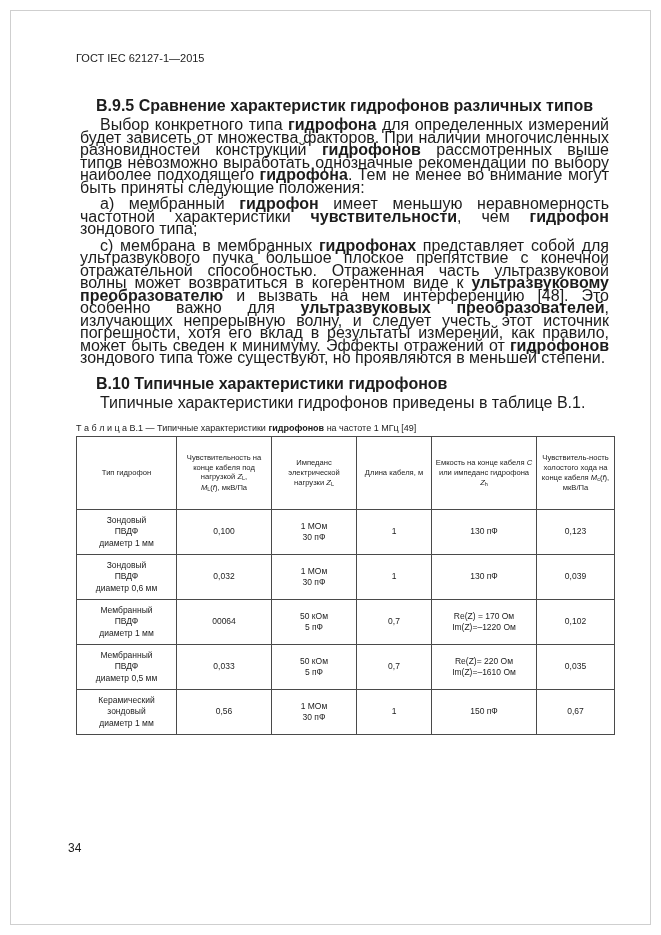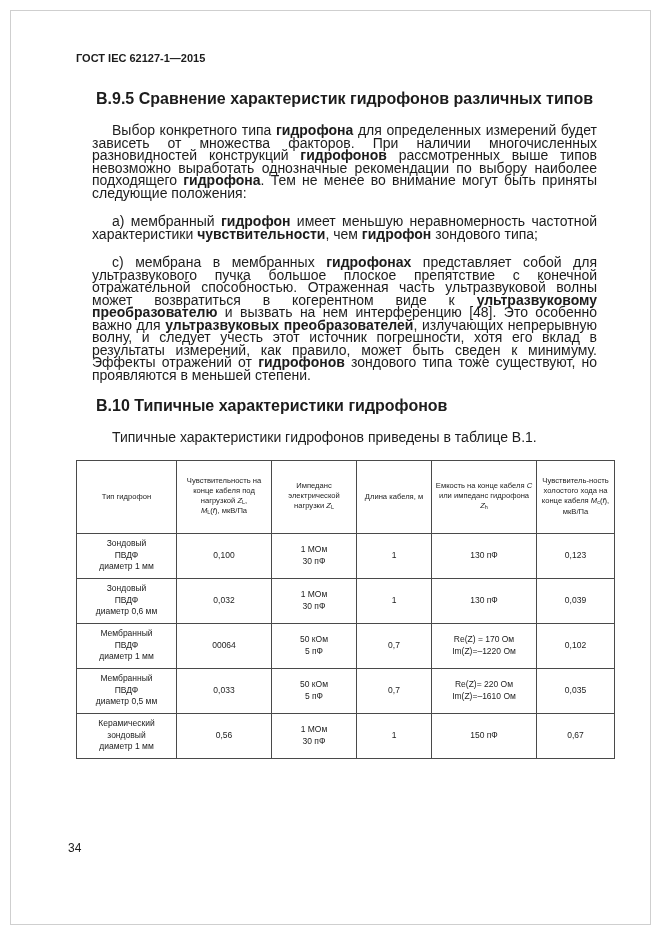--- a/index.html
+++ b/index.html
@@ -1,23 +1,23 @@
 <!DOCTYPE html>
 <html><head>
 <meta charset="utf-8">
 <style>
   html,body{margin:0;padding:0;background:#ffffff;}
   .page{position:relative;width:661px;height:935px;background:#fff;overflow:hidden;
         font-family:"Liberation Sans",sans-serif;color:#1c1c1c;}
   .frame{position:absolute;top:10px;left:10px;right:10px;bottom:10px;
          border:1px solid #cfcfcf;pointer-events:none;}
   .content{position:absolute;top:52px;left:76px;right:48px;}
-  .doc-header{font-size:11px;font-weight:bold;margin:0 0 26px 0;}
+  .doc-header{font-size:11px;font-weight:normal;margin:0 0 33px 0;}
   .heading{font-size:16px;font-weight:bold;margin:10px 0 2px 0;text-indent:20px;}
-  .para{font-size:14px;line-height:12.5px;margin:16px;text-indent:20px;text-align:justify;}
+  .para{font-size:16px;line-height:12.5px;margin:4px;text-indent:20px;text-align:justify;}
   .caption{font-size:9px;margin:14px 0 3px 0;}
   .b{font-weight:bold;}
   .i{font-style:italic;}
   .sub{font-size:0.72em;vertical-align:-0.25em;}
   table.tbl{border-collapse:collapse;width:538px;table-layout:fixed;}
   table.tbl th,table.tbl td{border:1px solid #4a4a4a;white-space:pre-line;
       text-align:center;vertical-align:middle;}
   table.tbl th{font-size:7.6px;font-weight:normal;line-height:1.3;padding:4px 3px;height:64px;}
   table.tbl td{font-size:8.5px;line-height:1.35;padding:3px 2px;height:38px;}
   .page-number{position:absolute;left:68px;bottom:80px;font-size:12px;}
@@ -33,20 +33,21 @@
 
     <p class="heading">В.9.5 Сравнение характеристик гидрофонов различных типов</p>
 
     <p class="para"><span>Выбор конкретного типа </span><span class="b">гидрофона</span><span> для определенных измерений будет зависеть от множества факторов. При наличии многочисленных разновидностей конструкций </span><span class="b">гидрофонов</span><span> рассмотренных выше типов невозможно выработать однозначные рекомендации по выбору наиболее подходящего </span><span class="b">гидрофона</span><span>. Тем не менее во внимание могут быть приняты следующие положения:</span></p>
     <p class="para"><span>а) мембранный </span><span class="b">гидрофон</span><span> имеет меньшую неравномерность частотной характеристики </span><span class="b">чувствительности</span><span>, чем </span><span class="b">гидрофон</span><span> зондового типа;</span></p>
     <p class="para"><span>с) мембрана в мембранных </span><span class="b">гидрофонах</span><span> представляет собой для ультразвукового пучка большое плоское препятствие с конечной отражательной способностью. Отраженная часть ультразвуковой волны может возвратиться в когерентном виде к </span><span class="b">ультразвуковому преобразователю</span><span> и вызвать на нем интерференцию [48]. Это особенно важно для </span><span class="b">ультразвуковых преобразователей</span><span>, излучающих непрерывную волну, и следует учесть этот источник погрешности, хотя его вклад в результаты измерений, как правило, может быть сведен к минимуму. Эффекты отражений от </span><span class="b">гидрофонов</span><span> зондового типа тоже существуют, но проявляются в меньшей степени.</span></p>
 
     <p class="heading">В.10 Типичные характеристики гидрофонов</p>
     <p class="para">Типичные характеристики гидрофонов приведены в таблице В.1.</p>
 
+    <p class="caption"><span>Т а б л и ц а  В.1 — Типичные характеристики </span><span class="b">гидрофонов</span><span> на частоте 1 МГц [49]</span></p>
 
     <table class="tbl">
       <colgroup>
         <col style="width:100px">
           <col style="width:95px">
           <col style="width:85px">
         <col style="width:75px">
           <col style="width:105px">
           <col style="width:78px">
       </colgroup>

